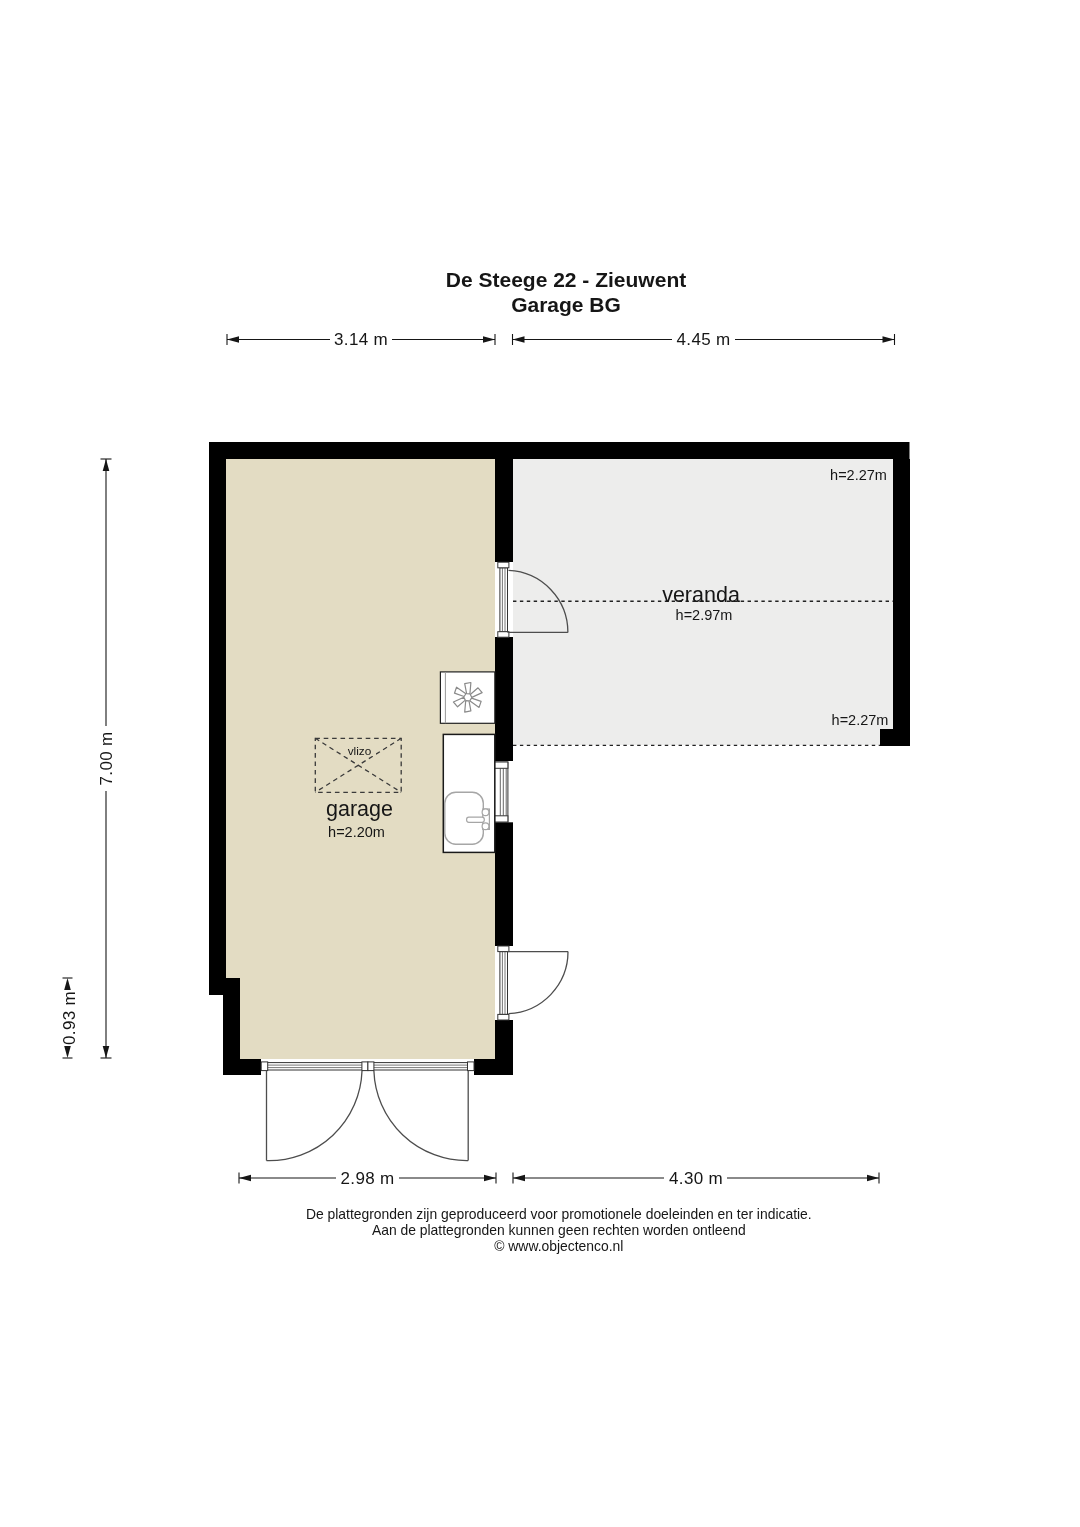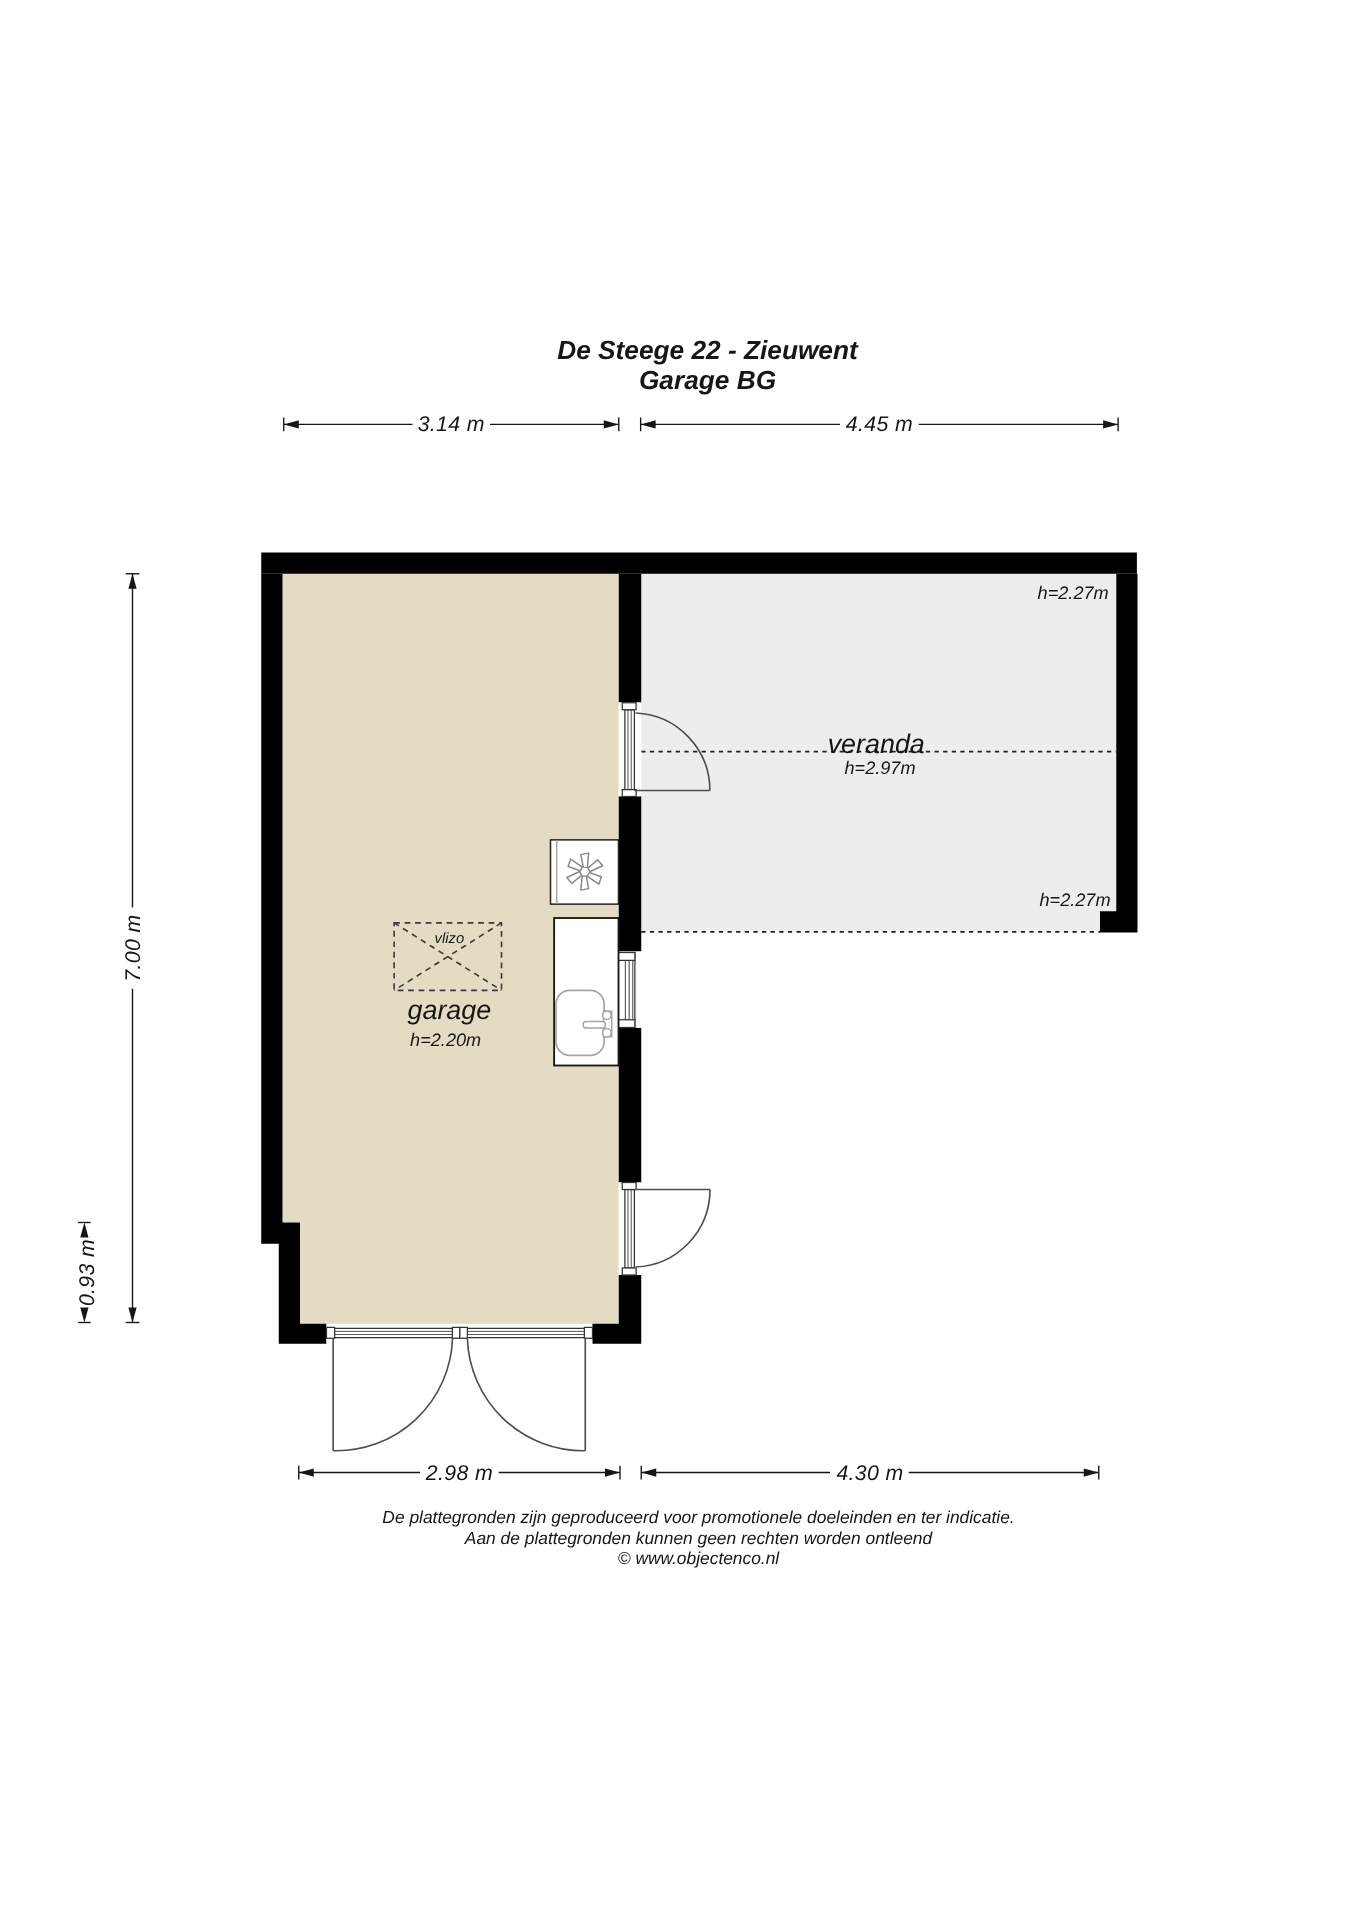--- a/index.html
+++ b/index.html
@@ -1,16 +1,16 @@
 <!DOCTYPE html>
 <html><head>
 <meta charset="utf-8">
 <style>
   html,body{margin:0;padding:0;background:#fff;}
-  #page{position:relative;width:927px;height:1527px;background:#ffffff;overflow:hidden;font-style:italic;}
+  #page{position:relative;width:927px;height:1527px;background:#ffffff;overflow:hidden;}
   svg text{font-family:"Liberation Sans", sans-serif;fill:#161616;}
 </style>
 </head>
 <body>
 <div id="page">
 <svg width="1080" height="1527" viewBox="0 0 1080 1527">
 
 <g>
 <text x="566" y="287" font-size="21" font-weight="bold" text-anchor="middle">De Steege 22 - Zieuwent</text>
 <text x="566" y="311.5" font-size="21" font-weight="bold" text-anchor="middle">Garage BG</text>

